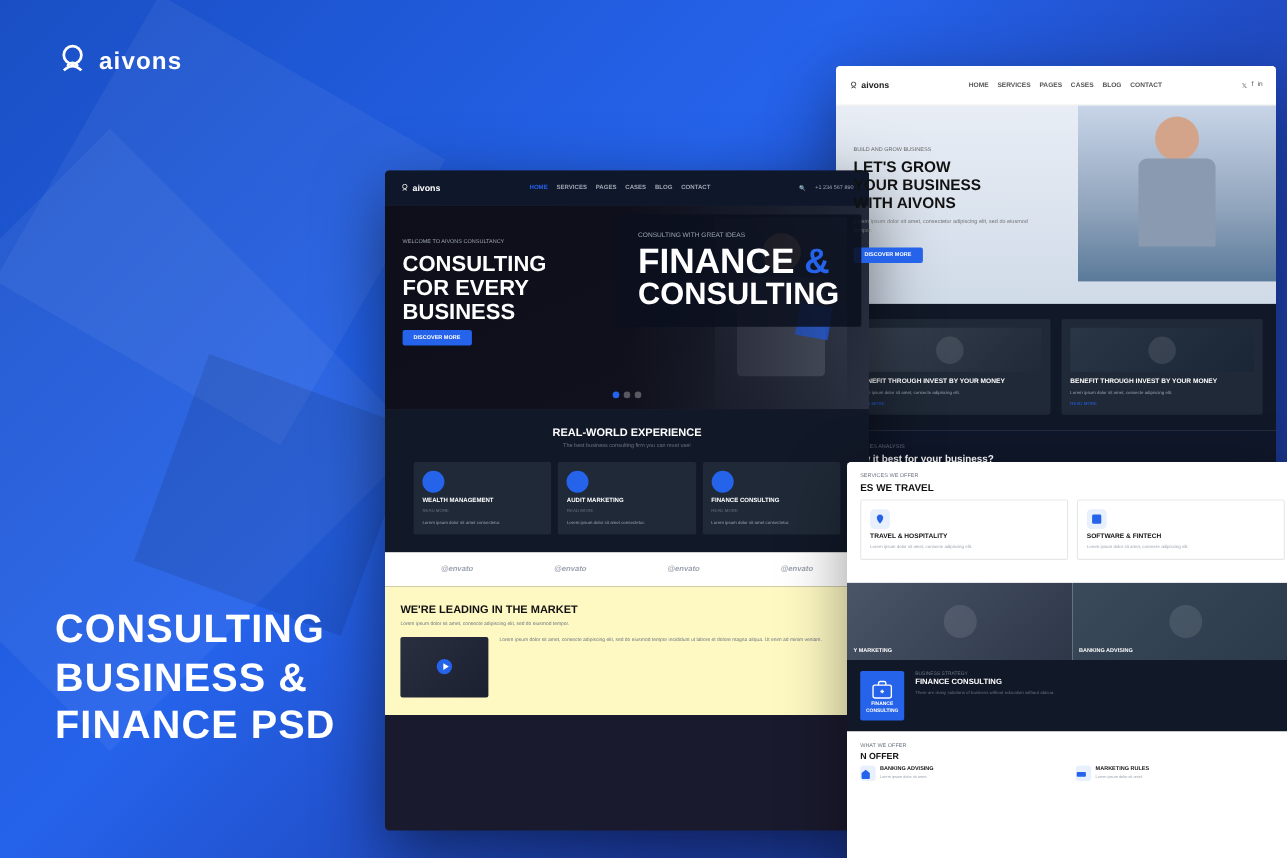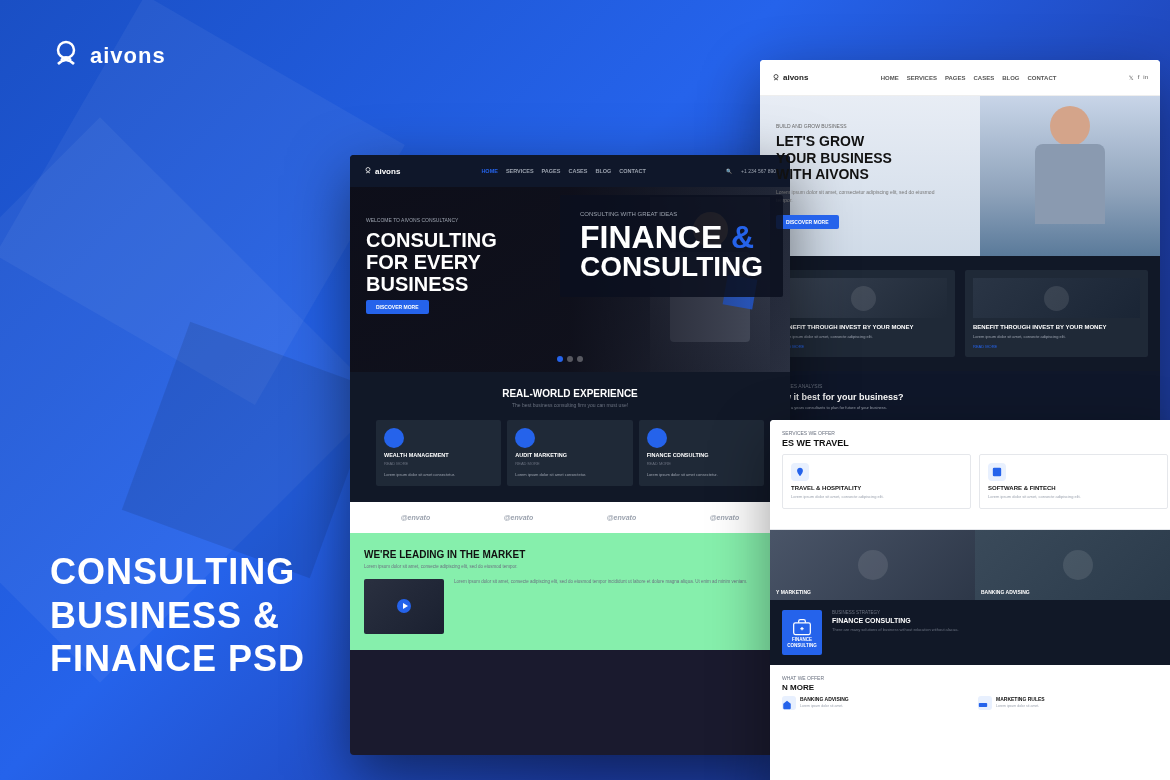--- a/index.html
+++ b/index.html
@@ -169,21 +169,21 @@
       color: #555;
       font-weight: 600;
       text-transform: uppercase;
     }
     .s1-nav-icons {
       display: flex;
       gap: 4px;
     }
     .s1-hero {
       position: relative;
-      height: 160px;
+      height: 180px;
       background: linear-gradient(to bottom, #e8edf5, #d0dbe8);
       display: flex;
       align-items: center;
       overflow: hidden;
     }
     .s1-hero-img {
       position: absolute;
       right: 0;
       top: 0;
       width: 180px;
@@ -513,21 +513,21 @@
       align-items: center;
       justify-content: space-around;
     }
     .s2-partner-logo {
       font-size: 7px;
       color: #9ca3af;
       font-style: italic;
       font-weight: 700;
     }
     .s2-leading {
-      background: #86efac;
+      background: #fef9c3;
       padding: 16px 14px;
     }
     .s2-leading-title {
       font-size: 10px;
       font-weight: 800;
       color: #111;
       text-transform: uppercase;
       margin-bottom: 4px;
     }
     .s2-leading-text {
@@ -989,21 +989,21 @@
       </div>
       <div class="s3-finance-content">
         <div class="s3-finance-label">BUSINESS STRATEGY</div>
         <div class="s3-finance-title">FINANCE CONSULTING</div>
         <div class="s3-finance-text">There are many solutions of business without education without alacua.</div>
       </div>
     </div>
 
     <div class="s3-offer-section">
       <div class="s3-offer-text-label">WHAT WE OFFER</div>
-      <div class="s3-offer-text-title">N MORE</div>
+      <div class="s3-offer-text-title">N OFFER</div>
       <div class="s3-offer-items">
         <div class="s3-offer-item">
           <div class="s3-offer-item-icon">
             <svg width="10" height="10" viewBox="0 0 24 24" fill="#2563eb">
                 <path d="M3 9l9-7 9 7v11a2 2 0 0 1-2 2H5a2 2 0 0 1-2-2z"></path>
               </svg>
           </div>
           <div>
             <div class="s3-offer-item-title">BANKING ADVISING</div>
             <div class="s3-offer-item-text">Lorem ipsum dolor sit amet.</div>

